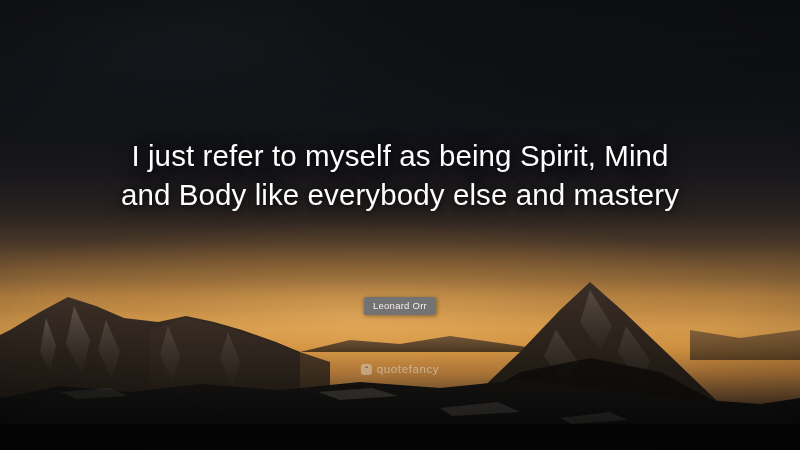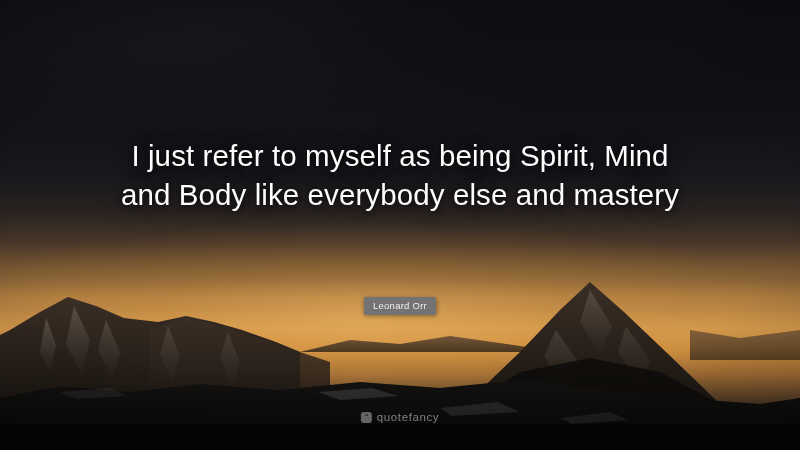--- a/index.html
+++ b/index.html
@@ -122,21 +122,20 @@
   
   .watermark {
     position:absolute;
     left:50%; transform:translateX(-50%);
     top:363px;
     display:flex;
     align-items:center;
     gap:5px;
     z-index:21;
     opacity:.50;
-    margin-top:48px;
   }
   .wm-mark {
     width:11px; height:11px;
     border-radius:3px;
     background:rgba(232,232,232,.80);
     display:flex; align-items:center; justify-content:center;
     flex:0 0 auto;
   }
   .wm-mark span {
     font-size:6.5px; font-weight:700; color:#2a2a2a;

